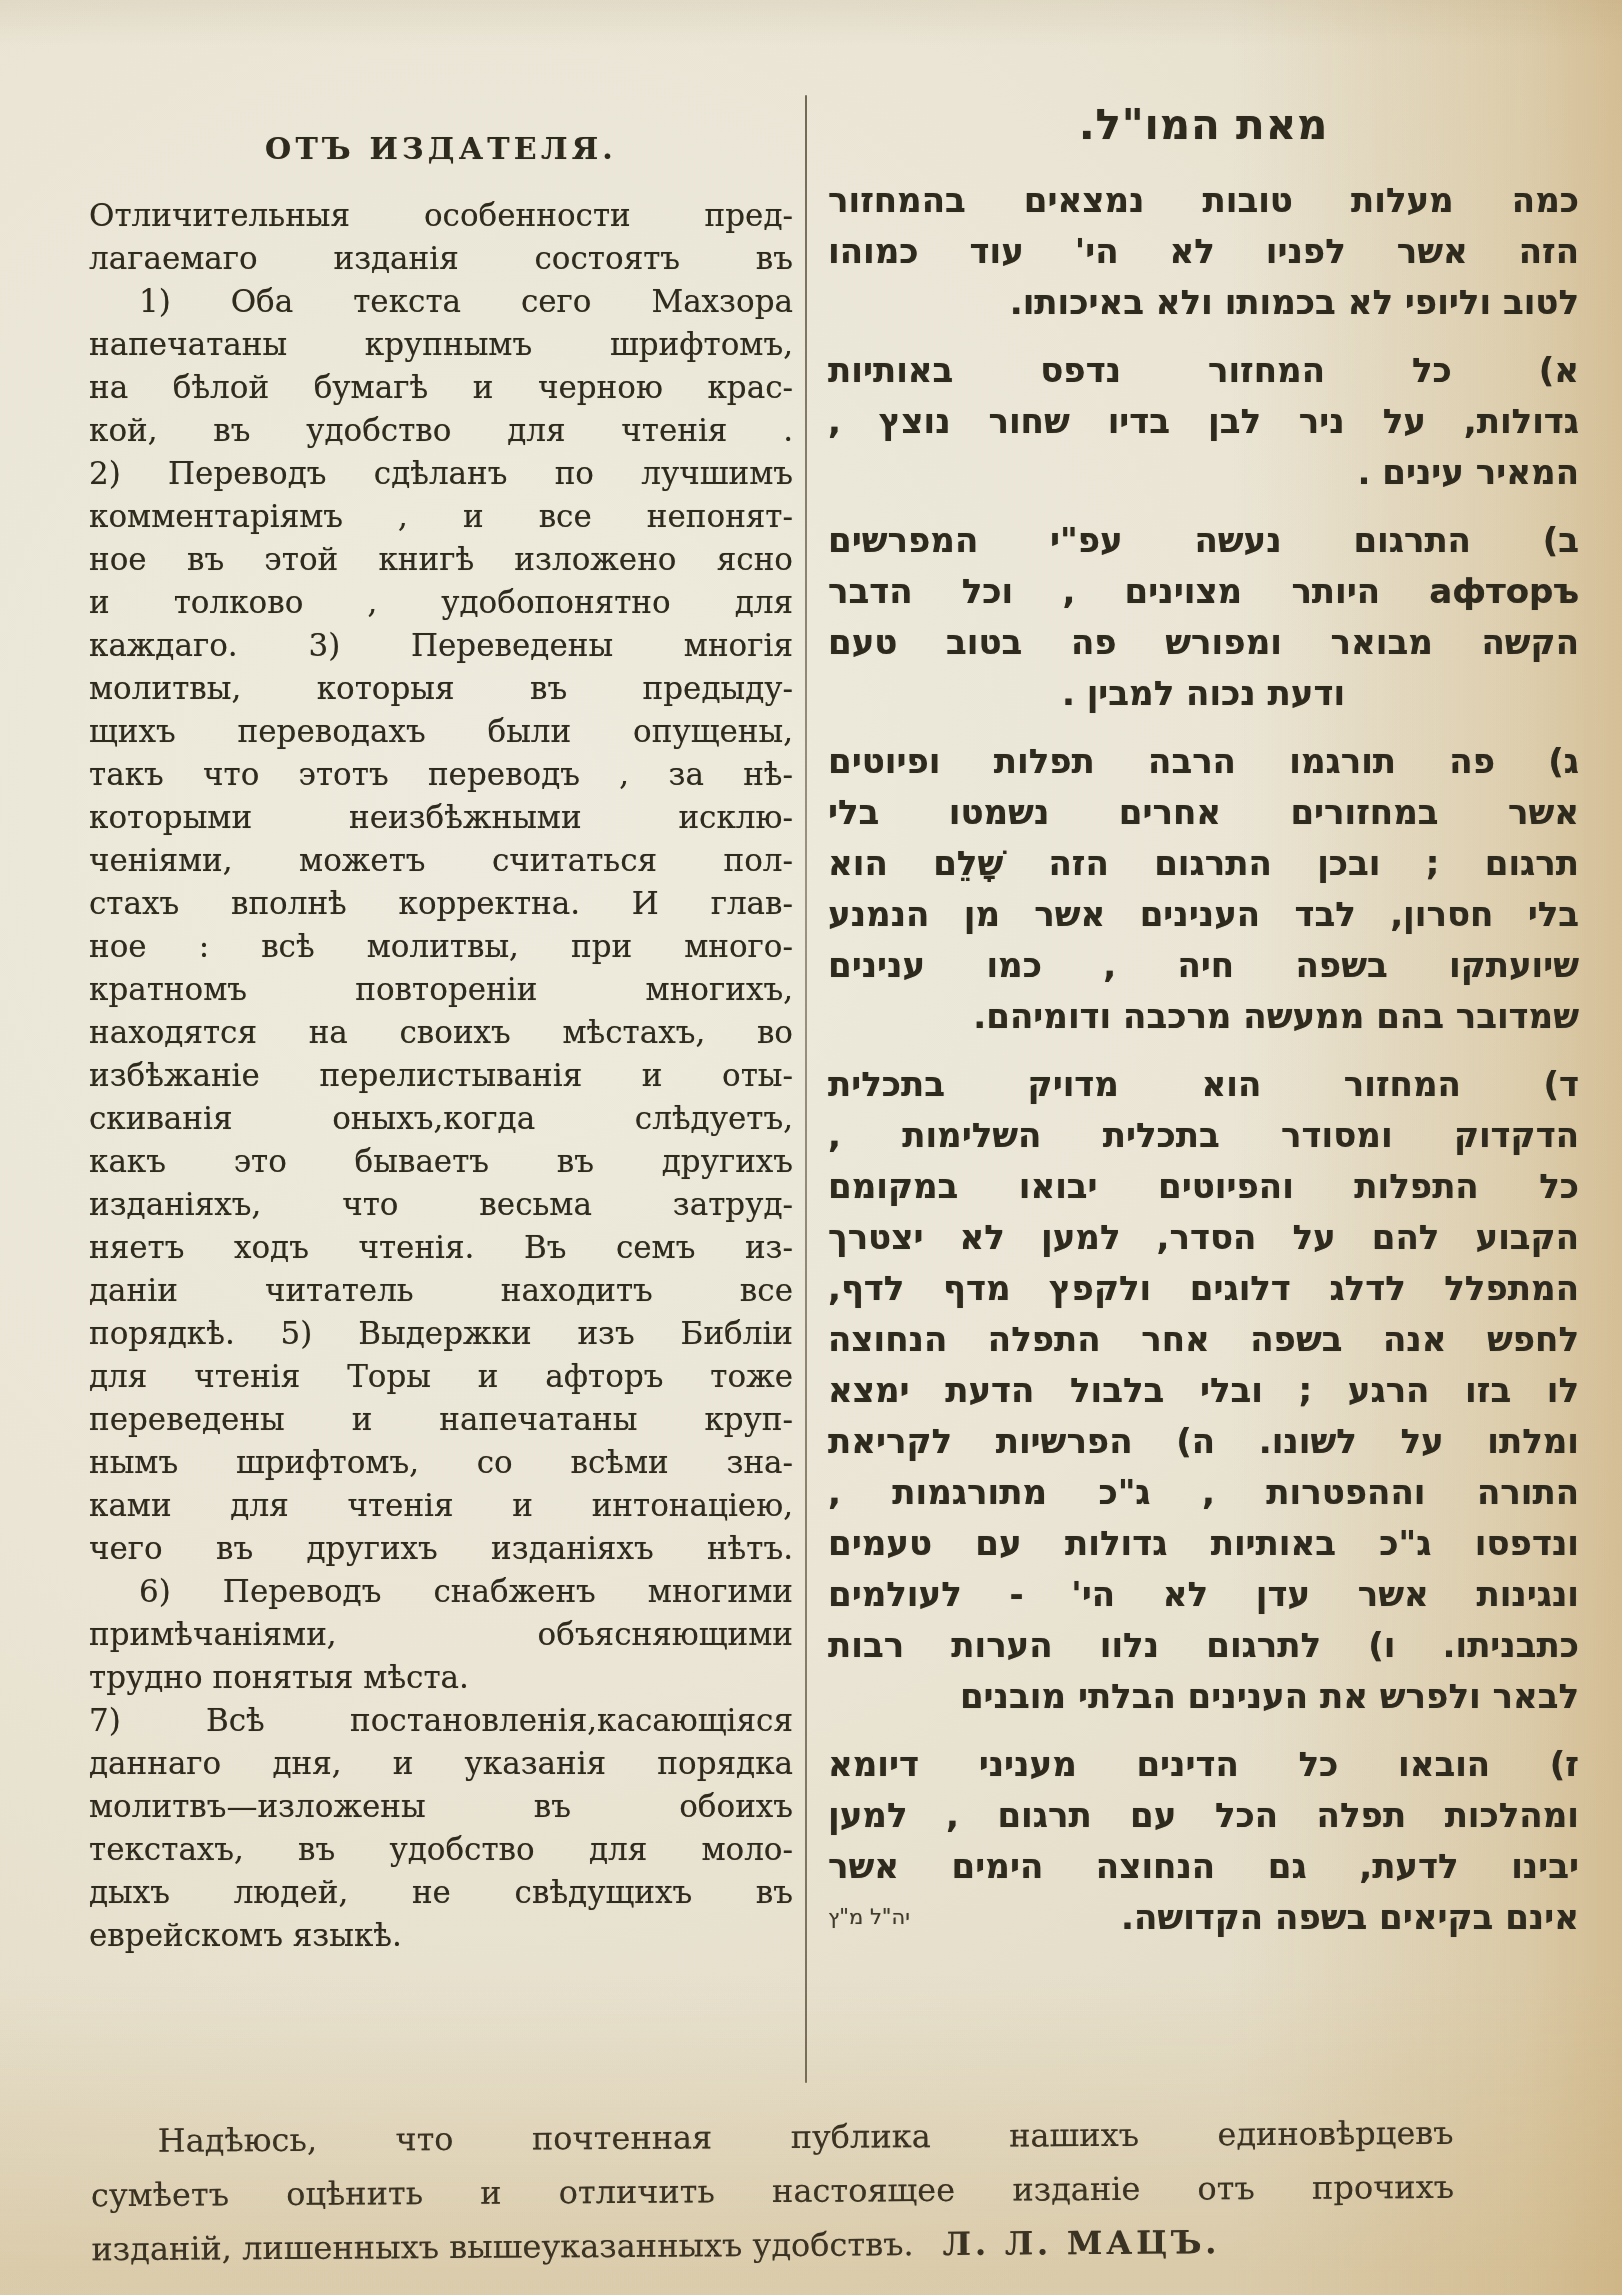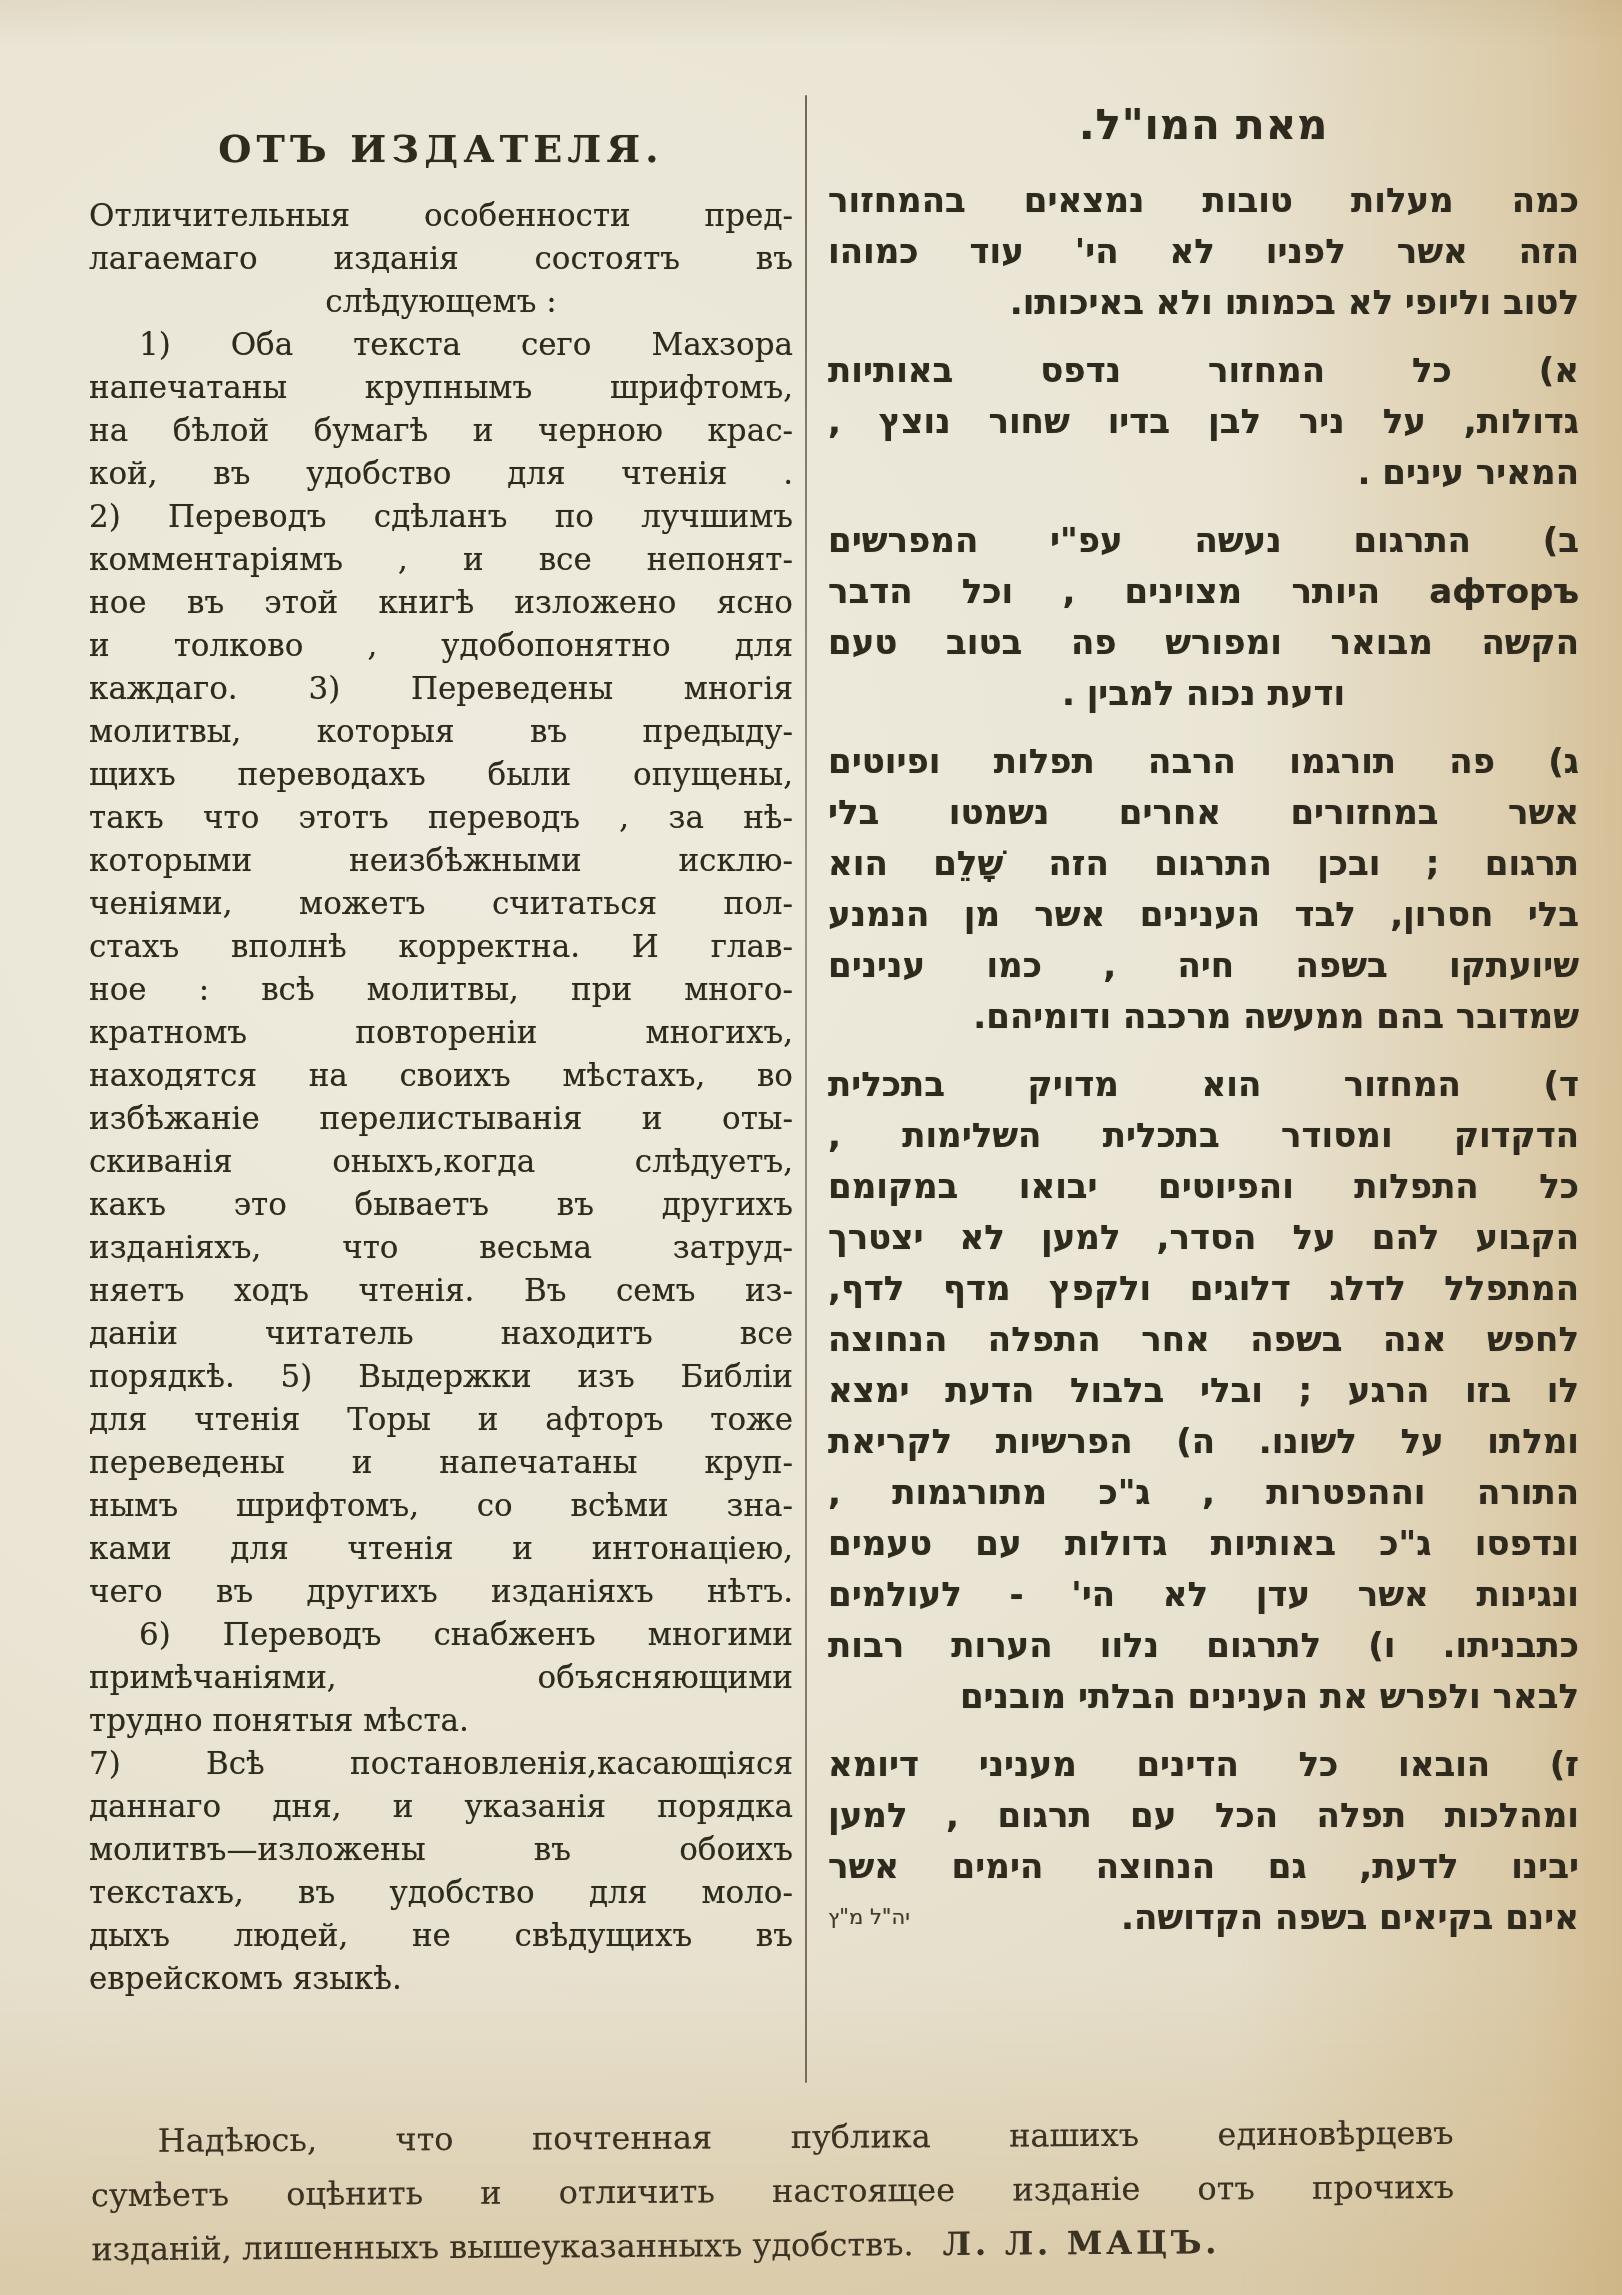--- a/index.html
+++ b/index.html
@@ -12,21 +12,21 @@
       linear-gradient(90deg, rgba(0,0,0,0) 0, rgba(0,0,0,0) 76%, rgba(201,168,108,.34) 94%, rgba(193,155,92,.48) 100%),
       radial-gradient(90% 70% at 30% 35%, #eeebde 0%, #eae5d5 55%, #e3dbc5 100%);
   }
   .col{position:absolute;}
   .left-col{
     left:89px;top:127px;width:704px;
     font-size:31px;line-height:43px;
     text-shadow:0 0 0.7px rgba(52,42,24,.45);
   }
   .left-title{
-    text-align:center;font-weight:bold;font-size:38px;letter-spacing:.14em;
+    text-align:center;font-weight:bold;font-size:30px;letter-spacing:.14em;
     margin-bottom:24px;
   }
   .right-col{
     left:828px;top:99px;width:751px;direction:rtl;
     font-family:"DejaVu Sans","Liberation Sans",sans-serif;
     font-size:34px;line-height:51px;font-weight:bold;
     text-shadow:0 0 0.7px rgba(45,36,20,.5);
   }
   .right-title{
     text-align:center;font-weight:bold;font-size:42px;
@@ -59,21 +59,20 @@
 </head>
 <body>
 
 <div class="divider"></div>
 
 <div class="col left-col">
   <div class="left-title">ОТЪ ИЗДАТЕЛЯ.</div>
   <div>
       <div class="tline">Отличительныя особенности пред-</div>
       <div class="tline">лагаемаго изданія состоятъ въ</div>
-      <div class="tline a-center">слѣдующемъ :</div>
     </div>
   <div>
       <div class="tline ind">1) Оба текста сего Махзора</div>
       <div class="tline">напечатаны крупнымъ шрифтомъ,</div>
       <div class="tline">на бѣлой бумагѣ и черною крас-</div>
       <div class="tline">кой, въ удобство для чтенія .</div>
       <div class="tline">2) Переводъ сдѣланъ по лучшимъ</div>
       <div class="tline">комментаріямъ , и все непонят-</div>
       <div class="tline">ное въ этой книгѣ изложено ясно</div>
       <div class="tline">и толково , удобопонятно для</div>

